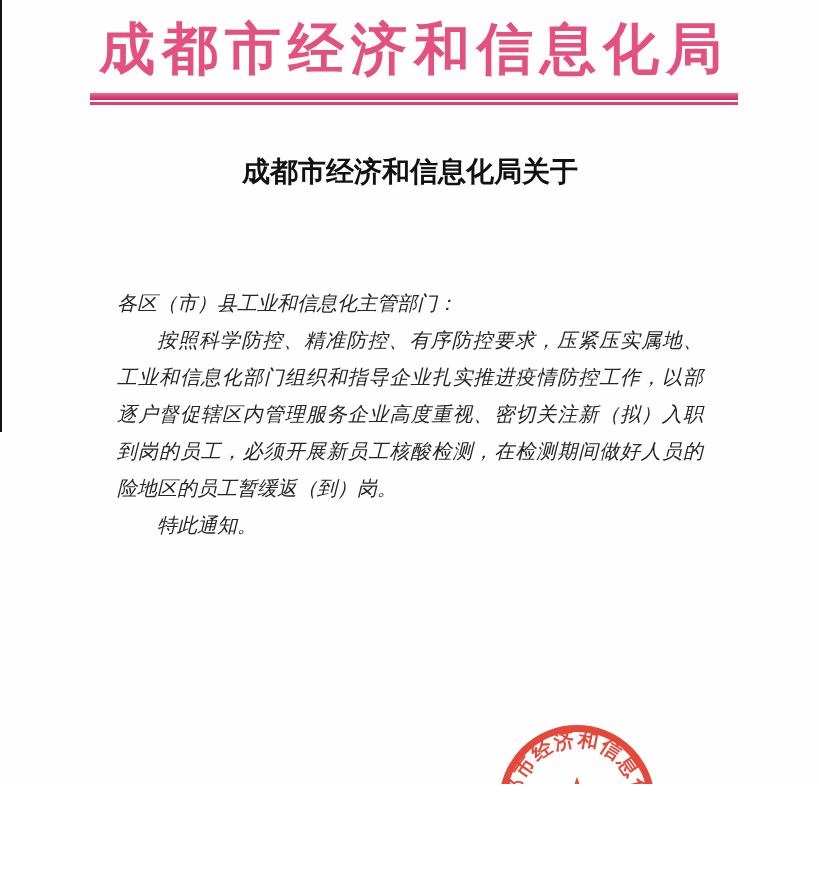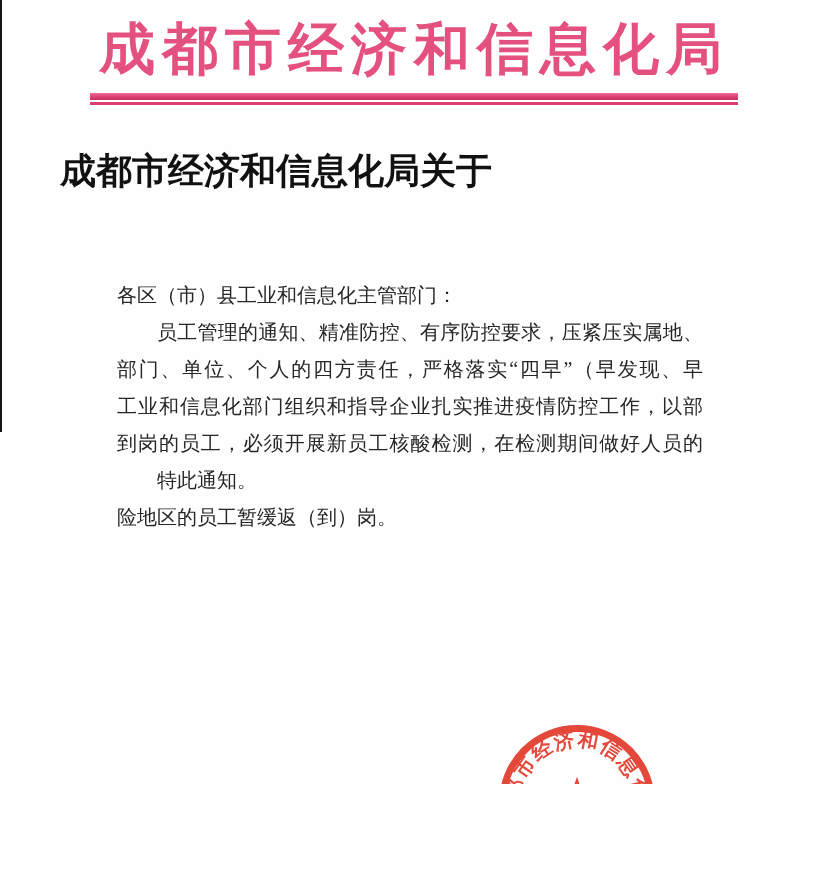--- a/index.html
+++ b/index.html
@@ -11,24 +11,24 @@
   .masthead{
     position:absolute;left:86px;top:12px;width:656px;text-align:center;
     font-size:56px;font-weight:bold;line-height:74px;letter-spacing:7px;
     color:#e4517e;white-space:nowrap;
   }
   .rule{position:absolute;left:90px;top:93px;width:648px;}
   .rule .thick{height:7px;background:linear-gradient(#ef6e97,#dd3f72 55%,#c92f62);}
   .rule .gap{height:2px;background:#fff;}
   .rule .thin{height:3px;background:#dd3f72;}
   .title{
-    position:absolute;left:60px;top:150px;width:700px;
-    font-size:36px;font-weight:bold;line-height:43px;color:#111;
+    position:absolute;left:60px;top:150px;width:700px;text-align:center;
+    font-size:28px;font-weight:bold;line-height:43px;color:#111;
   }
-  .body-block{position:absolute;left:117px;top:277px;width:586px;font-size:20px;color:#262626;}
+  .body-block{position:absolute;left:117px;top:285px;width:586px;font-size:20px;color:#262626;font-style:italic;}
   .bl{height:37px;line-height:37px;white-space:nowrap;}
   .bl.just{white-space:normal;text-align:justify;text-align-last:justify;}
   .bl.indent{padding-left:40px;}
   .sign-block{position:absolute;left:440px;top:794px;width:280px;text-align:center;}
   .sign-agency{font-size:22px;line-height:28px;letter-spacing:1px;white-space:nowrap;}
   .sign-date{font-size:22px;line-height:26px;margin-top:18px;letter-spacing:3px;white-space:nowrap;}
   .seal{position:absolute;left:496px;top:722px;width:162px;height:162px;
         mix-blend-mode:multiply;opacity:.93;}
 </style>
 </head>
@@ -45,26 +45,26 @@
     <div class="gap"></div>
     <div class="thin"></div>
   </div>
 
   <div class="title">
     <div>成都市经济和信息化局关于</div>
   </div>
 
   <div class="body-block">
     <div class="bl">各区（市）县工业和信息化主管部门：</div>
-    <div class="bl just indent">员工管理的通知、精准防控、有序防控要求，压紧压实属地、</div>
-    <div class="bl just">部门、单位、个人的四方责任，严格落实“四早”（早发现、早</div>
+    <div class="bl just indent">按照科学防控、精准防控、有序防控要求，压紧压实属地、</div>
     <div class="bl just">工业和信息化部门组织和指导企业扎实推进疫情防控工作，以部</div>
+    <div class="bl just">逐户督促辖区内管理服务企业高度重视、密切关注新（拟）入职</div>
     <div class="bl just">到岗的员工，必须开展新员工核酸检测，在检测期间做好人员的</div>
+    <div class="bl">险地区的员工暂缓返（到）岗。</div>
     <div class="bl indent">特此通知。</div>
-    <div class="bl">险地区的员工暂缓返（到）岗。</div>
   </div>
 
   <div class="sign-block">
     <div class="sign-agency">成都市经济和信息化局</div>
     <div class="sign-date">2021年8月9日</div>
   </div>
 
   <svg class="seal" viewBox="0 0 160 160" aria-hidden="true">
     <circle cx="80" cy="80" r="73.5" fill="none" stroke="#e23a2b" stroke-width="7"></circle>
     <path id="sealTopArc" d="M 27.4 99.2 A 56 56 0 1 1 132.6 99.2" fill="none"></path>

